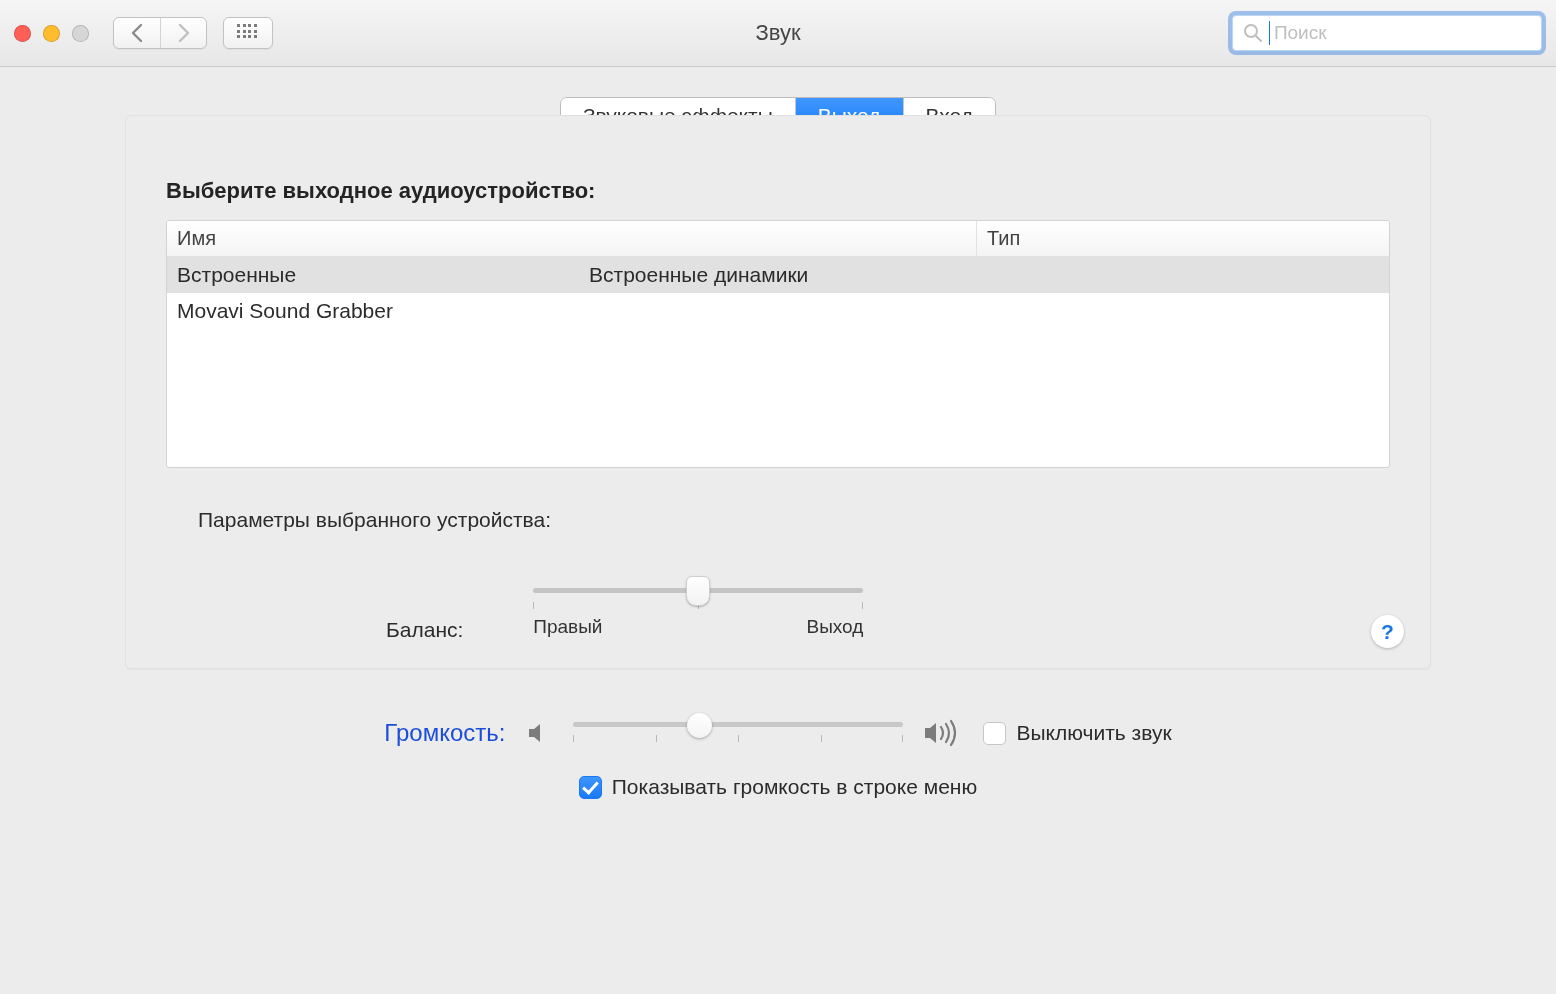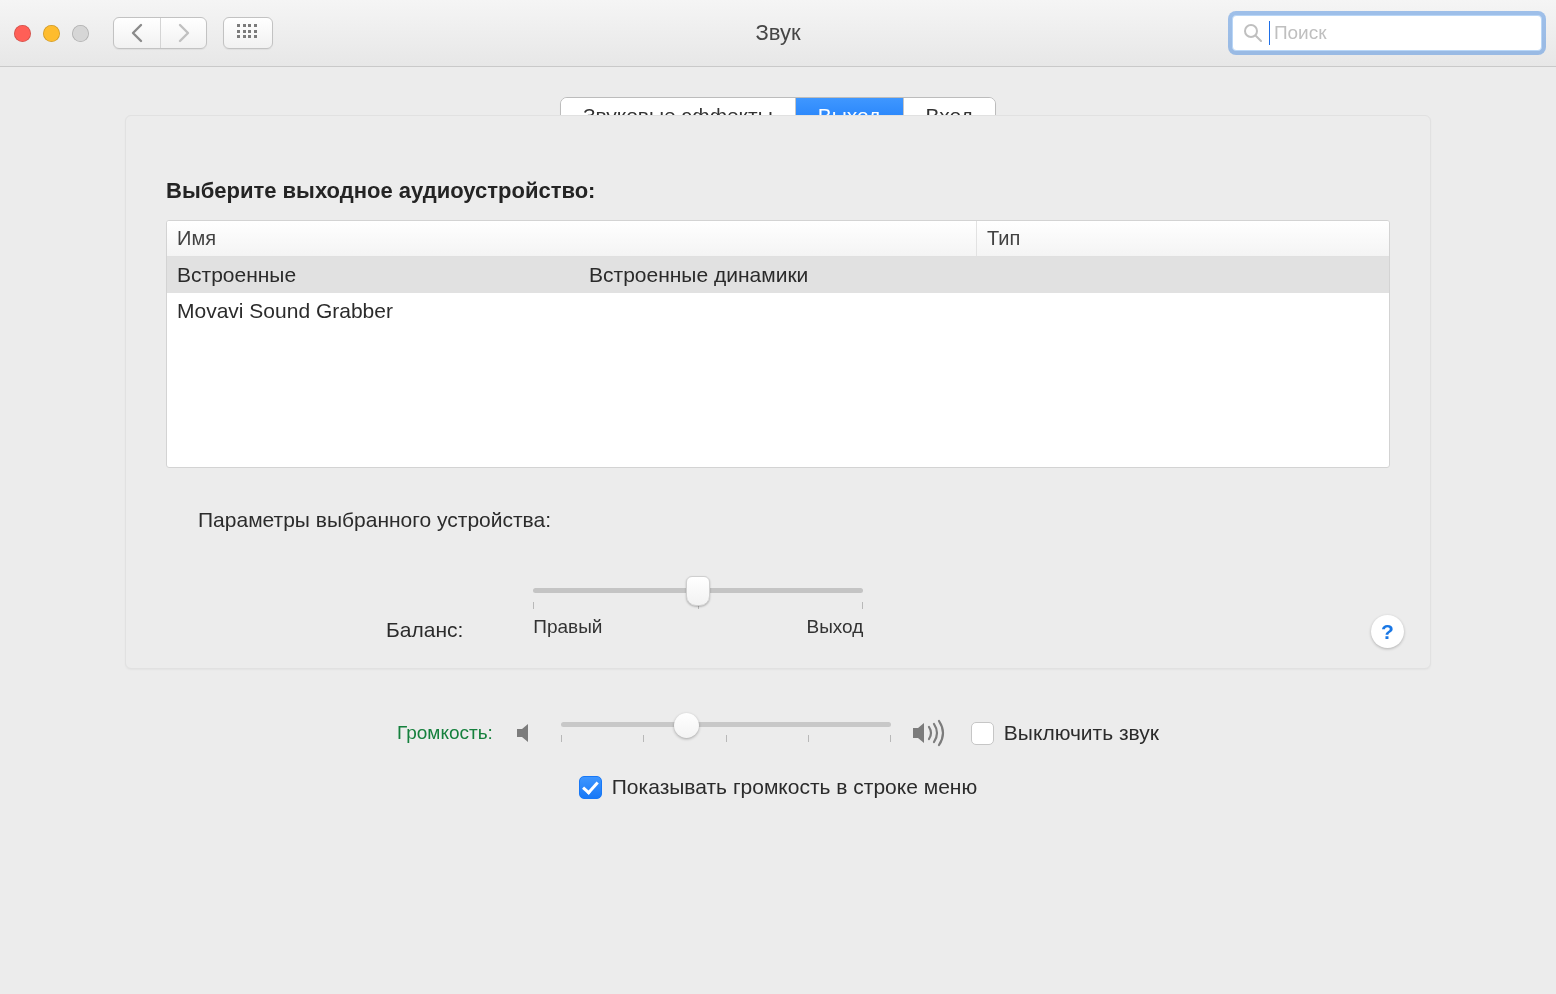--- a/index.html
+++ b/index.html
@@ -68,21 +68,21 @@
   .balance-label{ font-size:21px; color:#2b2b2b; margin-right:70px; margin-top:-4px;}
   .slider{ position:relative; width:330px; height:60px;}
   .track{ position:absolute; top:6px; left:0; right:0; height:5px; background:#c4c4c4; border-radius:3px;}
   .thumb{ position:absolute; top:-6px; width:24px; height:30px; background:#fdfdfd linear-gradient(#ffffff,#f2f2f2); border:1px solid #cfcfcf; border-radius:6px 6px 10px 10px; box-shadow:0 1px 2px rgba(0,0,0,.25);}
   .tick{ position:absolute; top:20px; width:1px; height:7px; background:#b8b8b8;}
   .sliderlabels{ position:absolute; top:34px; width:100%; display:flex; justify-content:space-between; font-size:19px; color:#333;}
 
   .help-btn{ position:absolute; right:26px; bottom:20px; width:33px; height:33px; border-radius:50%; background:#fff; box-shadow:0 1px 3px rgba(0,0,0,.25); display:flex; align-items:center; justify-content:center; color:#1977e5; font-weight:700; font-size:21px;}
 
   .volume-row{ display:flex; align-items:center; justify-content:center; margin-top:44px; gap:20px;}
-  .vol-label{ font-size:19px; color:#15803d;}
+  .vol-label{ font-size:24px; color:#1d4ed8;}
   .spk-icon{ display:flex; align-items:center;}
   .vslider{ position:relative; width:330px; height:40px;}
   .vtrack{ position:absolute; top:9px; left:0; right:0; height:5px; background:#c8c8c8; border-radius:3px;}
   .vthumb{ position:absolute; top:0; width:25px; height:25px; border-radius:50%; background:#fff linear-gradient(#fff,#f3f3f3); box-shadow:0 1px 3px rgba(0,0,0,.3);}
   .vtick{ position:absolute; top:22px; width:1px; height:7px; background:#b8b8b8;}
 
   .chk{ position:relative; width:23px; height:23px; border:1.5px solid #c6c6c6; border-radius:5px; background:#fff; display:flex; align-items:center; justify-content:center; flex-shrink:0;}
   .chk.checked{ background:linear-gradient(#3e96ff,#1878f6); border-color:#1878f6;}
   .chk.checked::after{ content:""; width:6px; height:12px; border:solid #fff; border-width:0 3px 3px 0; transform:rotate(42deg) translate(-1px,-1px);}
   .chk-row{ display:flex; align-items:center; gap:10px; font-size:21px; color:#2b2b2b;}

